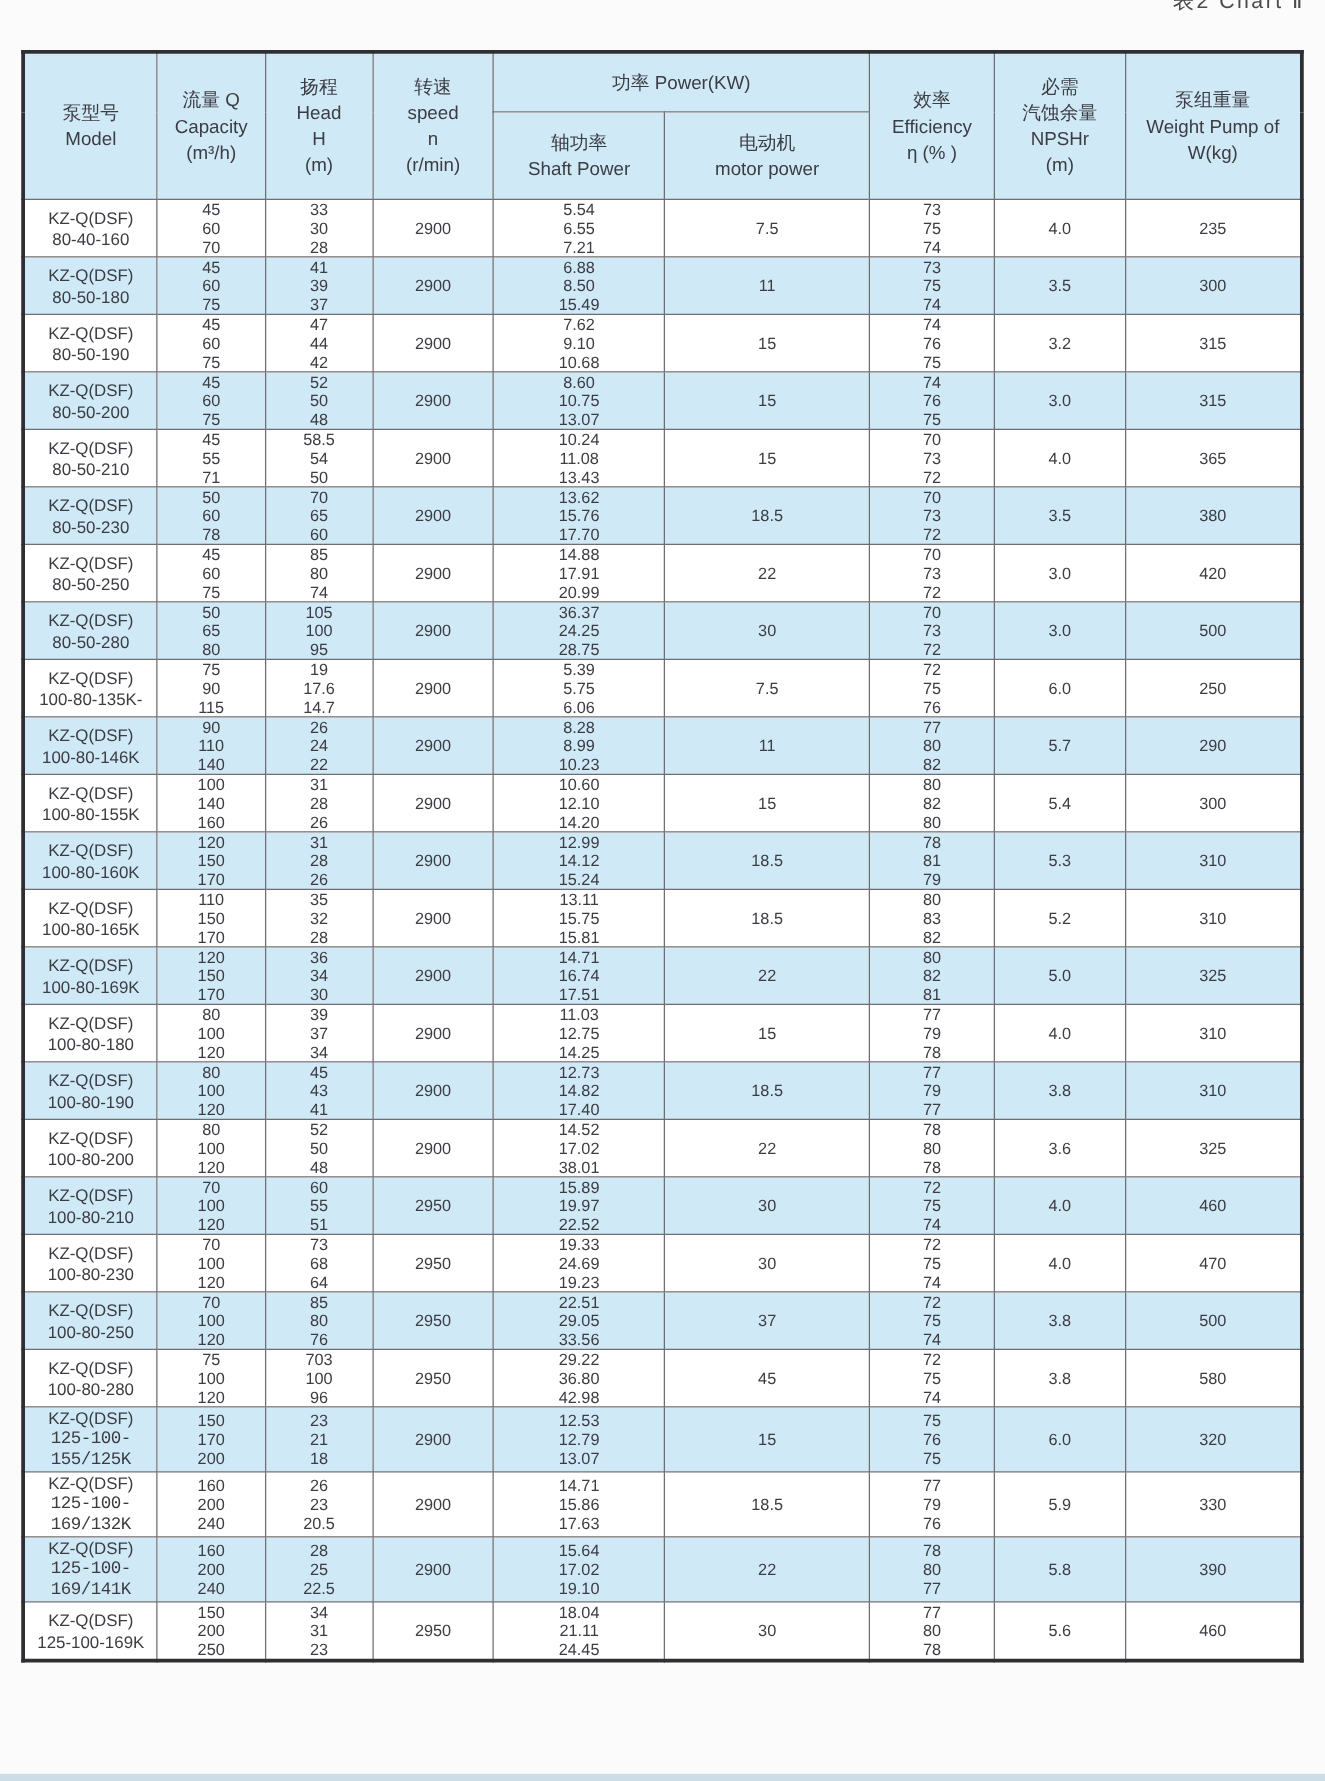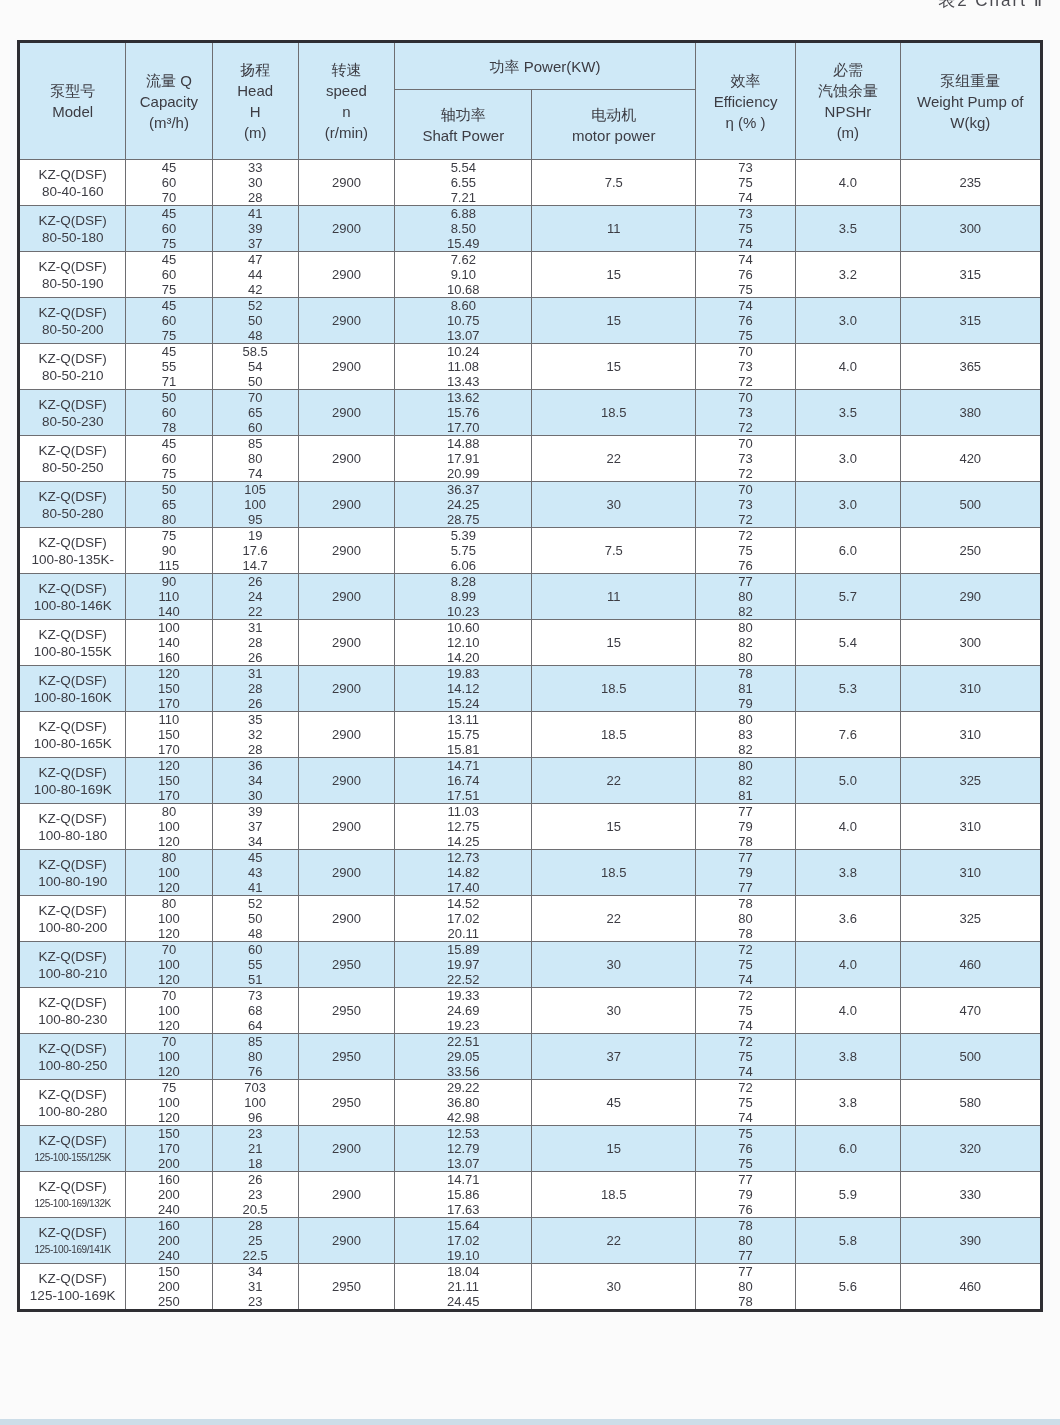--- a/index.html
+++ b/index.html
@@ -46,21 +46,21 @@
     line-height:21px;
     color:#3c3c43;
   }
   thead tr.h1 th{height:46px;}
   thead tr.h2 th{height:69px;}
   thead th .ln{display:block;}
   tbody tr{height:34px;}
   tbody tr:nth-child(even){background:#cfe9f7;}
   tbody td{font-size:13px;line-height:15px;}
   td.c-model{font-size:13.5px;line-height:17px;}
-  td.c-model .m2.small{font-size:10px;letter-spacing:-0.4px;}
+  td.c-model .m2.small{font-size:14px;letter-spacing:-0.4px;font-family:Liberation Mono, monospace;}
   .val{display:block;}
   .bottom-strip{
     position:absolute;
     left:0; bottom:0;
     width:1060px; height:6px;
     background:#ccdde8;
   }
   
   col.w-model{width:107px;}
   col.w-cap{width:86px;}
@@ -485,21 +485,21 @@
             <span class="val">150</span>
             <span class="val">170</span>
           </td>
     <td>
             <span class="val">31</span>
             <span class="val">28</span>
             <span class="val">26</span>
           </td>
     <td>2900</td>
     <td>
-            <span class="val">19.83</span>
+            <span class="val">12.99</span>
             <span class="val">14.12</span>
             <span class="val">15.24</span>
           </td>
     <td>18.5</td>
     <td>
             <span class="val">78</span>
             <span class="val">81</span>
             <span class="val">79</span>
           </td>
     <td>5.3</td>
@@ -525,21 +525,21 @@
             <span class="val">13.11</span>
             <span class="val">15.75</span>
             <span class="val">15.81</span>
           </td>
     <td>18.5</td>
     <td>
             <span class="val">80</span>
             <span class="val">83</span>
             <span class="val">82</span>
           </td>
-    <td>7.6</td>
+    <td>5.2</td>
     <td>310</td>
   </tr>
         <tr>
     <td class="c-model">
             <span class="val m1">KZ-Q(DSF)</span>
             <span class="val m2">100-80-169K</span>
           </td>
     <td>
             <span class="val">120</span>
             <span class="val">150</span>
@@ -637,21 +637,21 @@
           </td>
     <td>
             <span class="val">52</span>
             <span class="val">50</span>
             <span class="val">48</span>
           </td>
     <td>2900</td>
     <td>
             <span class="val">14.52</span>
             <span class="val">17.02</span>
-            <span class="val">20.11</span>
+            <span class="val">38.01</span>
           </td>
     <td>22</td>
     <td>
             <span class="val">78</span>
             <span class="val">80</span>
             <span class="val">78</span>
           </td>
     <td>3.6</td>
     <td>325</td>
   </tr>

